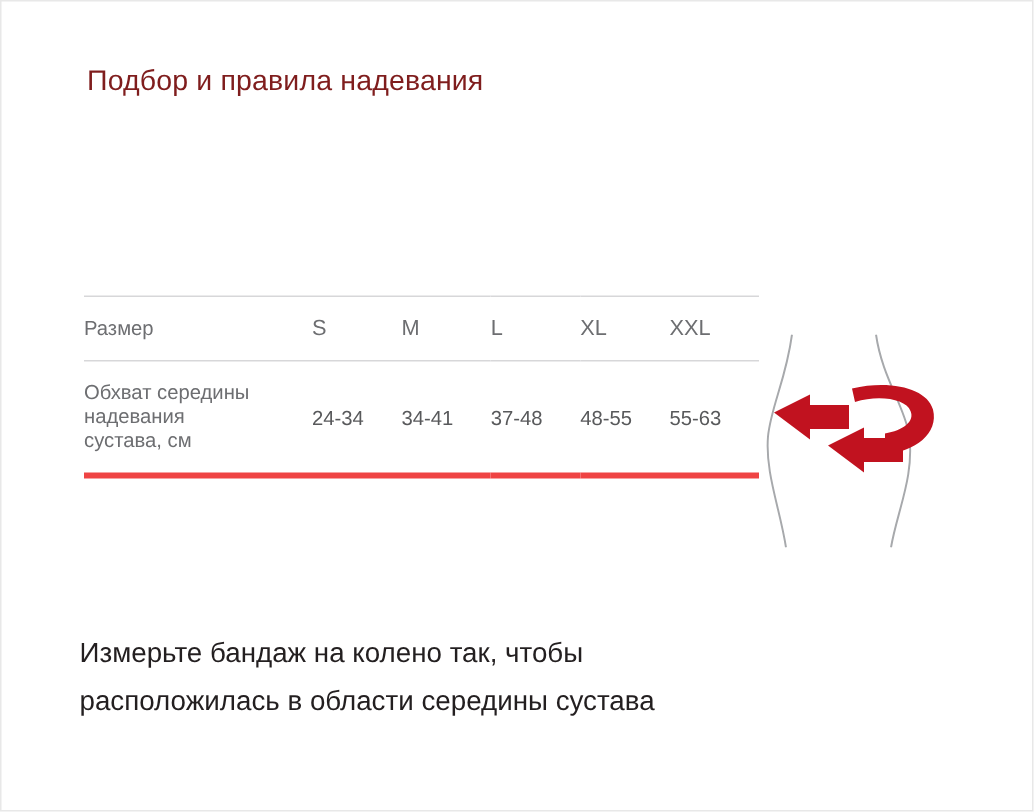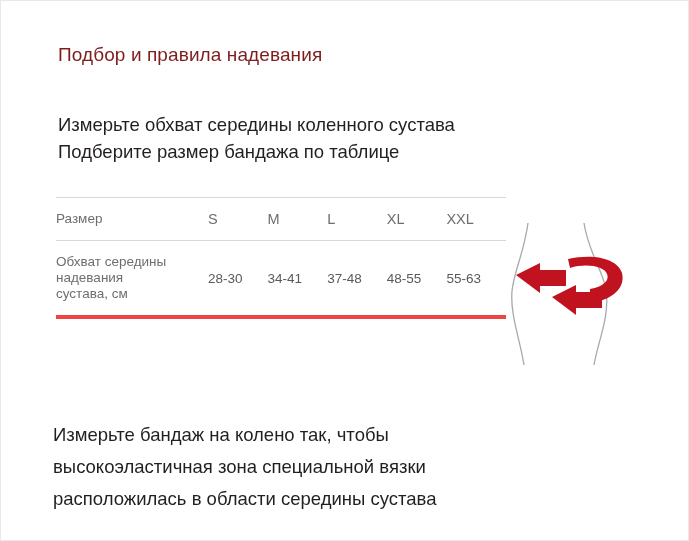--- a/index.html
+++ b/index.html
@@ -107,43 +107,39 @@
     white-space: nowrap;
   }
 </style>
 </head>
 <body>
 
 <div class="page">
 
   <div class="heading">Подбор и правила надевания</div>
 
-  <div class="instructions-top">
-    <div>Измерьте обхват середины коленного сустава</div>
-    <div>Подберите размер бандажа по таблице</div>
-  </div>
 
   <div class="table-block">
     <table class="size-table">
       <tbody>
           <tr class="header-row">
         <td class="label-col">Размер</td>
         <td class="val-col">S</td>
         <td class="val-col">M</td>
         <td class="val-col">L</td>
         <td class="val-col">XL</td>
         <td class="val-col">XXL</td>
       </tr>
       <tr class="data-row">
         <td class="label-col">
           <span>Обхват середины</span><br>
           <span>надевания</span><br>
           <span>сустава, см</span>
         </td>
-        <td class="val-col">28-30</td>
+        <td class="val-col">24-34</td>
         <td class="val-col">34-41</td>
         <td class="val-col">37-48</td>
         <td class="val-col">48-55</td>
         <td class="val-col">55-63</td>
       </tr>
     </tbody>
       </table>
   </div>
 
   <div class="knee-figure">
@@ -155,17 +151,16 @@
       <path d="M62 36 C88 30 112 36 116 50 C120 66 104 78 84 80 L84 66 C96 64 104 58 101 51 C98 43 80 40 64 45 Z" fill="#c1121f"></path>
 
       <path d="M10 52 L34 40 L34 47 L60 47 L60 63 L34 63 L34 70 Z" fill="#c1121f"></path>
 
       <path d="M46 74 L70 62 L70 69 L96 69 L96 85 L70 85 L70 92 Z" fill="#c1121f"></path>
     </svg>
   </div>
 
   <div class="instructions-bottom">
     <div>Измерьте бандаж на колено так, чтобы</div>
-    <div>высокоэластичная зона специальной вязки</div>
     <div>расположилась в области середины сустава</div>
   </div>
 
 </div>
 
 </body></html>

